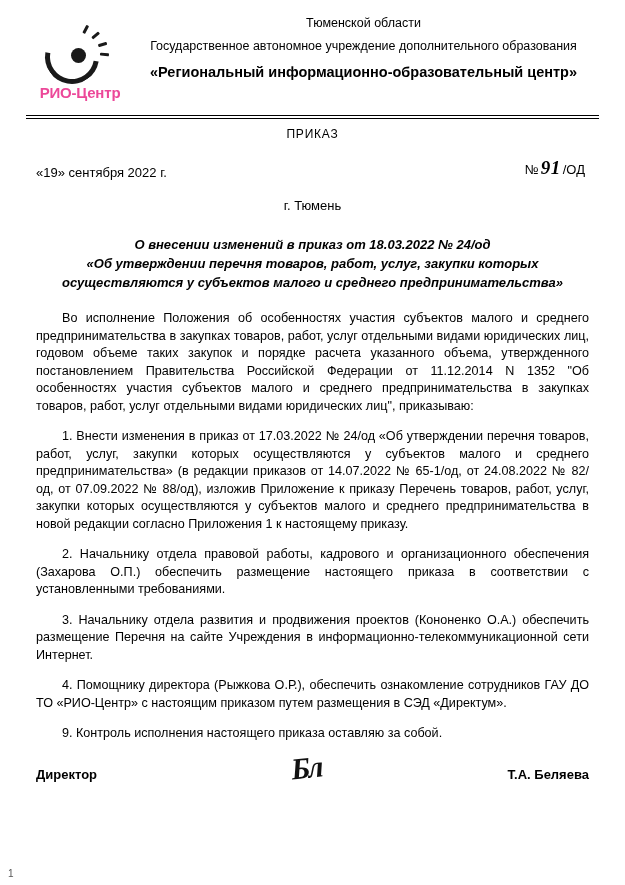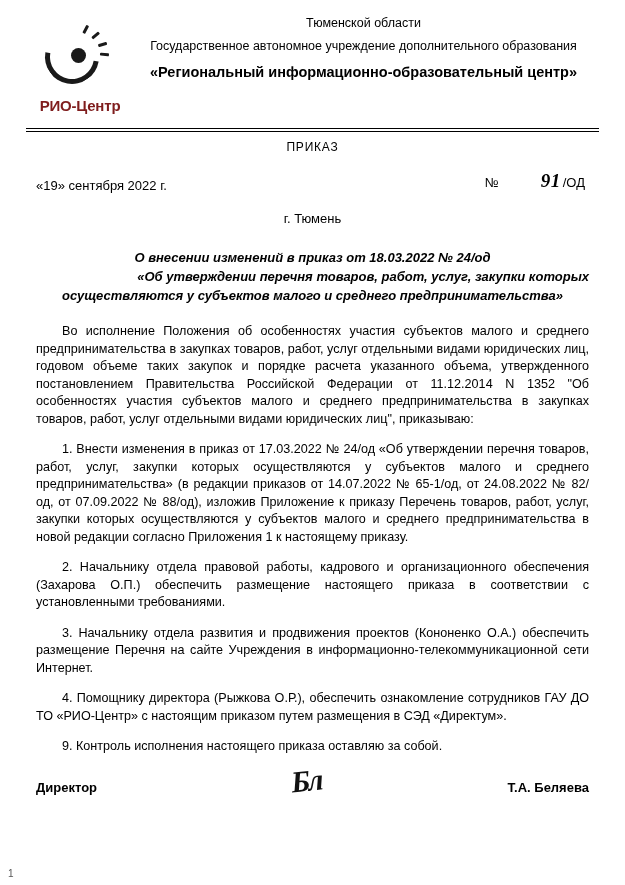--- a/index.html
+++ b/index.html
@@ -68,22 +68,22 @@
   }
   .r1 { left: 44px; top: 2px; transform: rotate(-62deg); }
   .r2 { left: 54px; top: 8px; transform: rotate(-40deg); }
   .r3 { left: 61px; top: 17px; transform: rotate(-16deg); }
   .r4 { left: 63px; top: 27px; transform: rotate(6deg); }
   .logo-text {
     font-family: "Liberation Sans", sans-serif;
     font-weight: bold;
     font-size: 15px;
     letter-spacing: -0.2px;
-    margin-top: 13px;
-    color: #7f1d1d;
+    margin-top: 0;
+    color: #ec4899;
   }
   .head-text {
     flex: 1 1 auto;
     text-align: center;
     padding-top: 4px;
   }
   .org-line {
     font-size: 12.5px;
     line-height: 15px;
     margin-bottom: 8px;
@@ -127,39 +127,38 @@
     font-size: 13px;
     padding-bottom: 1px;
   }
   .num-hand {
     font-family: "Liberation Serif", serif;
     font-style: italic;
     font-size: 19px;
     font-weight: bold;
     letter-spacing: 0.5px;
     padding: 0 2px;
-    margin-left: 40px;
   }
   .city {
     text-align: center;
     font-size: 13px;
     margin-top: 18px;
   }
   .subject {
     margin: 22px 36px 0 36px;
     text-align: center;
     font-style: italic;
     font-weight: bold;
     font-size: 13px;
     line-height: 19px;
   }
   .subject .ln2, .subject .ln3 {
     display: block;
   }
-  .subject .ln2 { text-align: right; }
+  .subject .ln2 { text-align: center; }
   .subject .ln3 { text-align: justify; text-align-last: center; }
   .body {
     margin: 18px 36px 0 36px;
     font-size: 12.6px;
     line-height: 17.5px;
     text-align: justify;
   }
   .body p {
     margin: 0 0 13px 0;
     text-indent: 26px;

